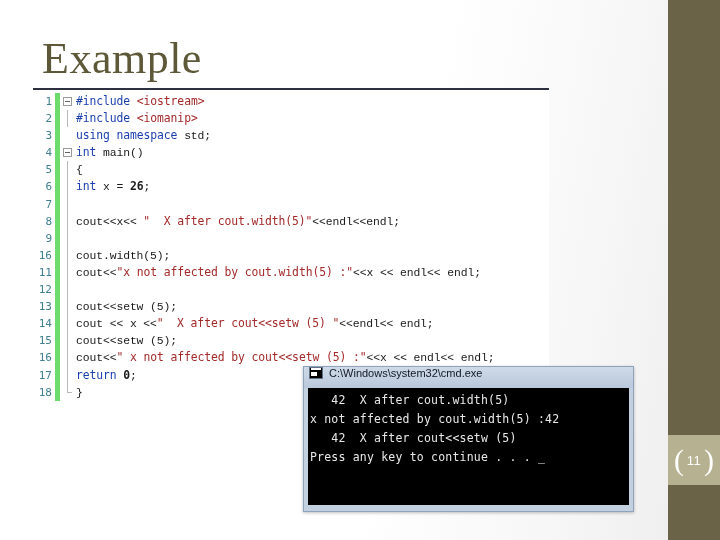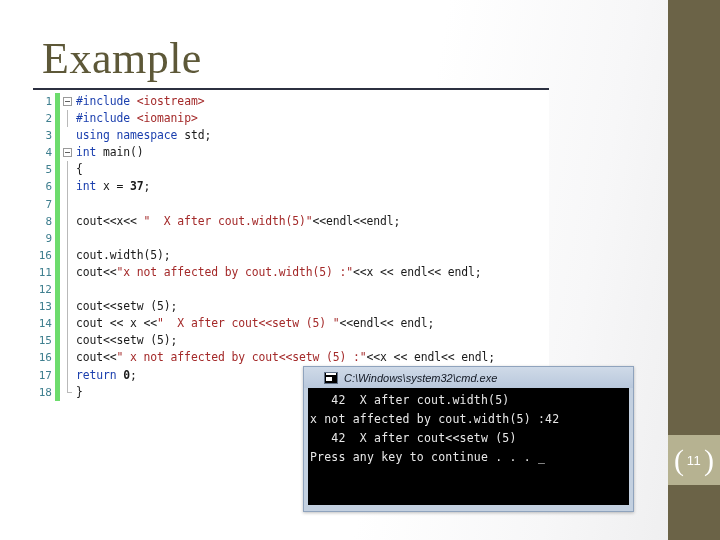--- a/index.html
+++ b/index.html
@@ -168,41 +168,40 @@
     font-size: 11.4px;
     color: #1a1a1a;
     white-space: pre;
     letter-spacing: -0.1px;
   }
   .tok-kw  { color: #1b3fae; }
   .tok-pp  { color: #1b3fae; margin-top: 12px; }
   .tok-str { color: #a42a2a; }
   .tok-com { color: #1f8a3f; }
   .tok-num { color: #1a1a1a; font-weight: bold; }
-  .tok-plain { color: #1a1a1a; }
+  .tok-plain { color: #1a1a1a; font-family: Liberation Mono, monospace; }
 
   
   .console-window {
     position: absolute;
     left: 303px;
     top: 366px;
     width: 331px;
     height: 146px;
     background: #c3d0e0;
     border: 1px solid #8fa3bd;
     box-sizing: border-box;
     box-shadow: 0 1px 3px rgba(0,0,0,0.25);
   }
   .console-titlebar {
     height: 21px;
     display: flex;
-    align-items: center;
-    padding-left: 20px;
+    align-items: flex-start;
+    padding-left: 5px;
     background: linear-gradient(to bottom, #cfdae8 0%, #b9c8dc 100%);
-    font-style: italic;
   }
   .console-icon {
     width: 14px;
     height: 12px;
     background: #000000;
     border: 1px solid #5f6f85;
     box-sizing: border-box;
     position: relative;
     flex: 0 0 14px;
   }
@@ -264,21 +263,21 @@
 
   <div class="slide-title">Example</div>
 
   <div class="code-panel">
     <div class="code-rows" id="code-rows">
         <div class="code-line"><span class="gutter-num">1</span><span class="change-bar"></span><span class="fold-col"><span class="fold-box"></span></span><span class="code-text"><span class="tok-pp">#include </span><span class="tok-str">&lt;iostream&gt;</span></span></div>
         <div class="code-line"><span class="gutter-num">2</span><span class="change-bar"></span><span class="fold-col"><span class="fold-guide"></span></span><span class="code-text"><span class="tok-pp">#include </span><span class="tok-str">&lt;iomanip&gt;</span></span></div>
         <div class="code-line"><span class="gutter-num">3</span><span class="change-bar"></span><span class="fold-col"></span><span class="code-text"><span class="tok-kw">using namespace </span><span class="tok-plain">std;</span></span></div>
         <div class="code-line"><span class="gutter-num">4</span><span class="change-bar"></span><span class="fold-col"><span class="fold-box"></span></span><span class="code-text"><span class="tok-kw">int </span><span class="tok-plain">main()</span></span></div>
         <div class="code-line"><span class="gutter-num">5</span><span class="change-bar"></span><span class="fold-col"><span class="fold-guide"></span></span><span class="code-text"><span class="tok-plain">{</span></span></div>
-        <div class="code-line"><span class="gutter-num">6</span><span class="change-bar"></span><span class="fold-col"><span class="fold-guide"></span></span><span class="code-text"><span class="tok-kw">int </span><span class="tok-plain">x = </span><span class="tok-num">37</span><span class="tok-plain">;</span></span></div>
+        <div class="code-line"><span class="gutter-num">6</span><span class="change-bar"></span><span class="fold-col"><span class="fold-guide"></span></span><span class="code-text"><span class="tok-kw">int </span><span class="tok-plain">x = </span><span class="tok-num">26</span><span class="tok-plain">;</span></span></div>
         <div class="code-line"><span class="gutter-num">7</span><span class="change-bar"></span><span class="fold-col"><span class="fold-guide"></span></span></div>
         <div class="code-line"><span class="gutter-num">8</span><span class="change-bar"></span><span class="fold-col"><span class="fold-guide"></span></span><span class="code-text"><span class="tok-plain">cout&lt;&lt;x&lt;&lt; </span><span class="tok-str">"  X after cout.width(5)"</span><span class="tok-plain">&lt;&lt;endl&lt;&lt;endl;</span></span></div>
         <div class="code-line"><span class="gutter-num">9</span><span class="change-bar"></span><span class="fold-col"><span class="fold-guide"></span></span><span class="code-text"></span></div>
         <div class="code-line"><span class="gutter-num">16</span><span class="change-bar"></span><span class="fold-col"><span class="fold-guide"></span></span><span class="code-text"><span class="tok-plain">cout.width(5);</span></span></div>
         <div class="code-line"><span class="gutter-num">11</span><span class="change-bar"></span><span class="fold-col"><span class="fold-guide"></span></span><span class="code-text"><span class="tok-plain">cout&lt;&lt;</span><span class="tok-str">"x not affected by cout.width(5) :"</span><span class="tok-plain">&lt;&lt;x &lt;&lt; endl&lt;&lt; endl;</span></span></div>
         <div class="code-line"><span class="gutter-num">12</span><span class="change-bar"></span><span class="fold-col"><span class="fold-guide"></span></span><span class="code-text"></span></div>
         <div class="code-line"><span class="gutter-num">13</span><span class="change-bar"></span><span class="fold-col"><span class="fold-guide"></span></span><span class="code-text"><span class="tok-plain">cout&lt;&lt;setw (5);</span></span></div>
         <div class="code-line"><span class="gutter-num">14</span><span class="change-bar"></span><span class="fold-col"><span class="fold-guide"></span></span><span class="code-text"><span class="tok-plain">cout &lt;&lt; x &lt;&lt;</span><span class="tok-str">"  X after cout&lt;&lt;setw (5) "</span><span class="tok-plain">&lt;&lt;endl&lt;&lt; endl;</span></span></div>
         <div class="code-line"><span class="gutter-num">15</span><span class="change-bar"></span><span class="fold-col"><span class="fold-guide"></span></span><span class="code-text"><span class="tok-plain">cout&lt;&lt;setw (5);</span></span></div>
         <div class="code-line"><span class="gutter-num">16</span><span class="change-bar"></span><span class="fold-col"><span class="fold-guide"></span></span><span class="code-text"><span class="tok-plain">cout&lt;&lt;</span><span class="tok-str">" x not affected by cout&lt;&lt;setw (5) :"</span><span class="tok-plain">&lt;&lt;x &lt;&lt; endl&lt;&lt; endl;</span></span></div>

